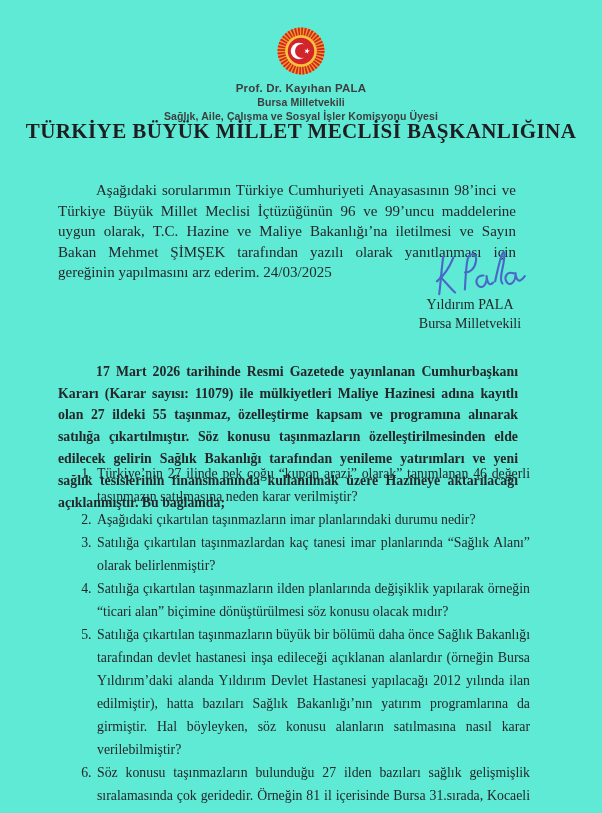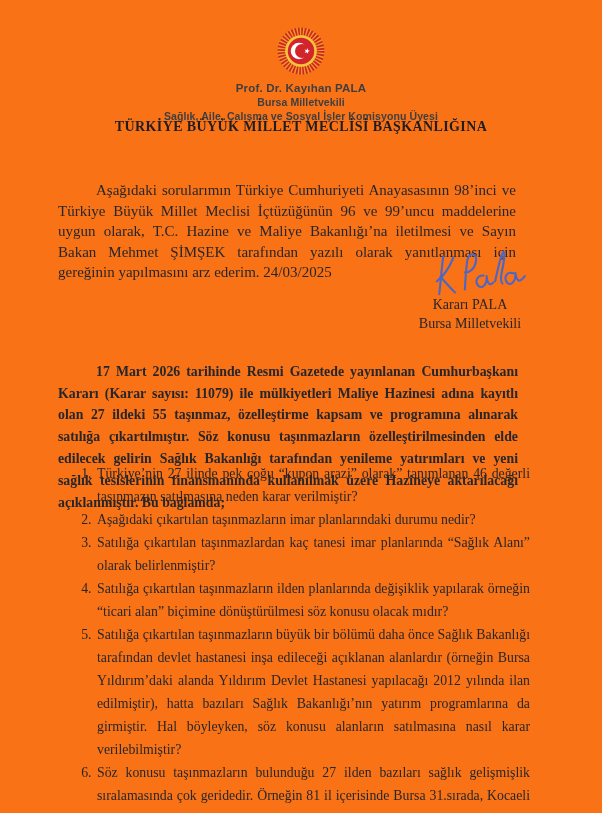--- a/index.html
+++ b/index.html
@@ -11,21 +11,21 @@
     width: 602px;
     height: 813px;
     position: relative;
     overflow: hidden;
     font-family: "Liberation Serif", serif;
     color: #26262a;
   }
   .page {
     position: absolute;
     inset: 0;
-    background: #f97316;
+    background: #5eead4;
   }
 
   
   .letterhead {
     position: absolute;
     top: 26px;
     left: 0;
     right: 0;
     text-align: center;
     font-family: "Liberation Sans", sans-serif;
@@ -50,21 +50,21 @@
   }
 
   
   .addressee {
     position: absolute;
     top: 119px;
     left: 0;
     right: 0;
     text-align: center;
     font-weight: bold;
-    font-size: 14px;
+    font-size: 21px;
     letter-spacing: 0.4px;
     color: #1e1e22;
   }
 
   
   .intro {
     position: absolute;
     top: 165px;
     left: 58px;
     width: 458px;
@@ -155,21 +155,21 @@
       <g fill="none" stroke="#4a67c8" stroke-width="2.1" stroke-linecap="round" stroke-linejoin="round" transform="rotate(-6 50 25)">
         <path d="M9,44 C12,31 15,14 17,7"></path>
         <path d="M27,9 C21,20 13,28 8,31"></path>
         <path d="M12,27 C17,33 21,40 25,44"></path>
         <path d="M35,42 C37,30 39,17 41,12 C44,5 51,7 49,15 C47,23 41,26 37,25"></path>
         <path d="M55,30 C49,29 45,35 49,40 C53,44 58,38 58,31 C58,37 59,42 64,38"></path>
         <path d="M66,37 C70,25 74,12 77,9 C79,7 78,15 74,27 C72,33 71,38 73,40"></path>
         <path d="M85,31 C79,28 74,34 78,40 C82,44 87,38 87,31 C87,37 89,43 96,35"></path>
       </g>
     </svg>
-    <div class="signer">Kararı PALA</div>
+    <div class="signer">Yıldırım PALA</div>
     <div class="signer">Bursa Milletvekili</div>
   </div>
 
   <p class="body-par">17 Mart 2026 tarihinde Resmi Gazetede yayınlanan Cumhurbaşkanı Kararı (Karar sayısı: 11079) ile mülkiyetleri Maliye Hazinesi adına kayıtlı olan 27 ildeki 55 taşınmaz, özelleştirme kapsam ve programına alınarak satılığa çıkartılmıştır. Söz konusu taşınmazların özelleştirilmesinden elde edilecek gelirin Sağlık Bakanlığı tarafından yenileme yatırımları ve yeni sağlık tesislerinin finansmanında kullanılmak üzere Hazineye aktarılacağı açıklanmıştır. Bu bağlamda;</p>
 
   <div class="questions-wrap">
     <ol class="questions">
       <li>Türkiye’nin 27 ilinde pek çoğu “kupon arazi” olarak” tanımlanan 46 değerli taşınmazın satılmasına neden karar verilmiştir?</li>
       <li>Aşağıdaki çıkartılan taşınmazların imar planlarındaki durumu nedir?</li>
       <li>Satılığa çıkartılan taşınmazlardan kaç tanesi imar planlarında “Sağlık Alanı” olarak belirlenmiştir?</li>

